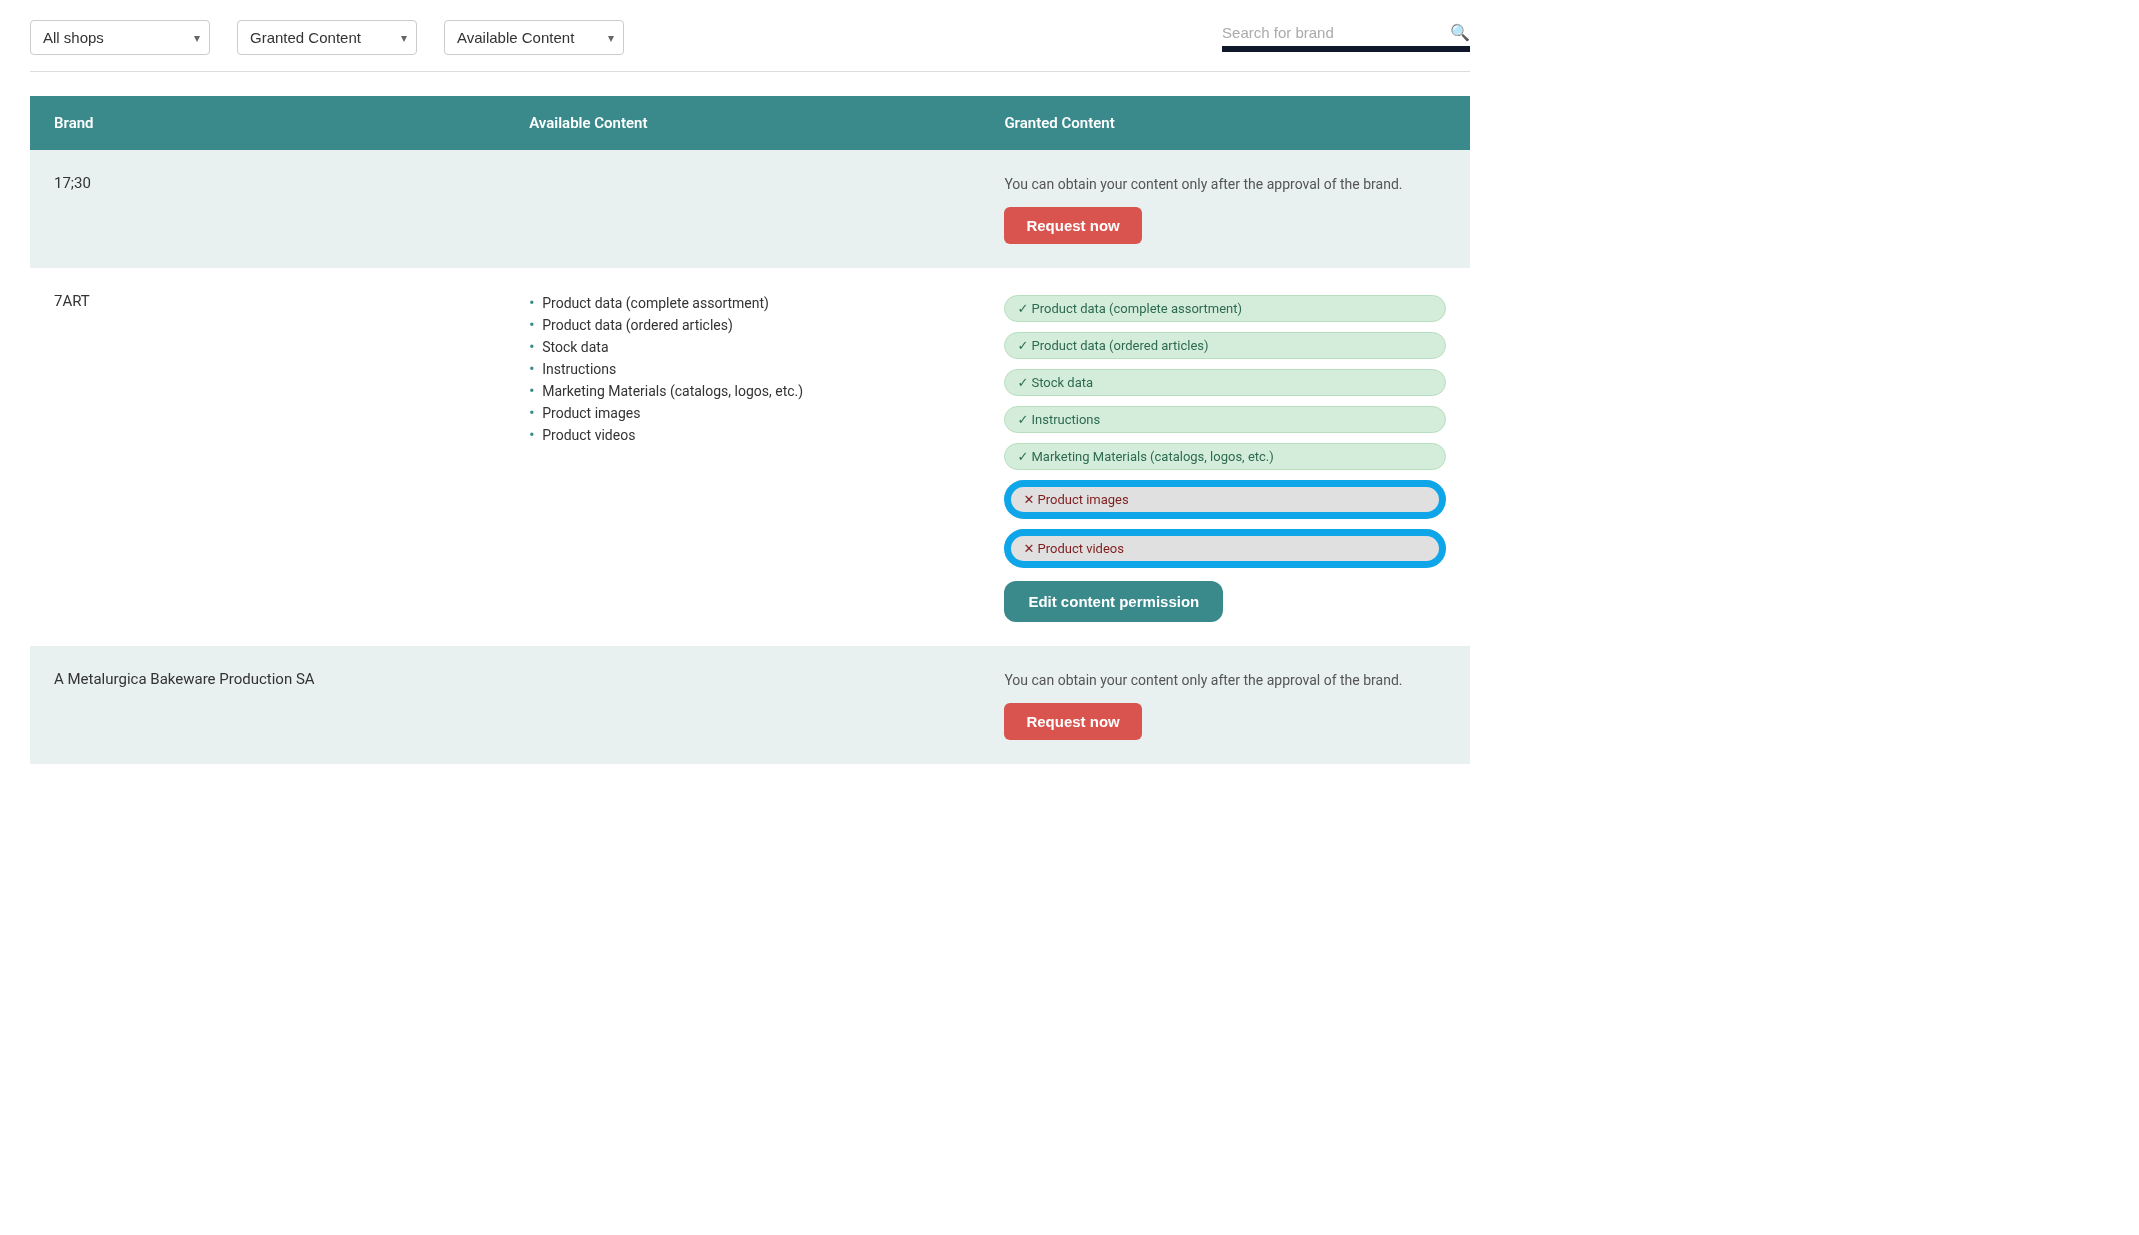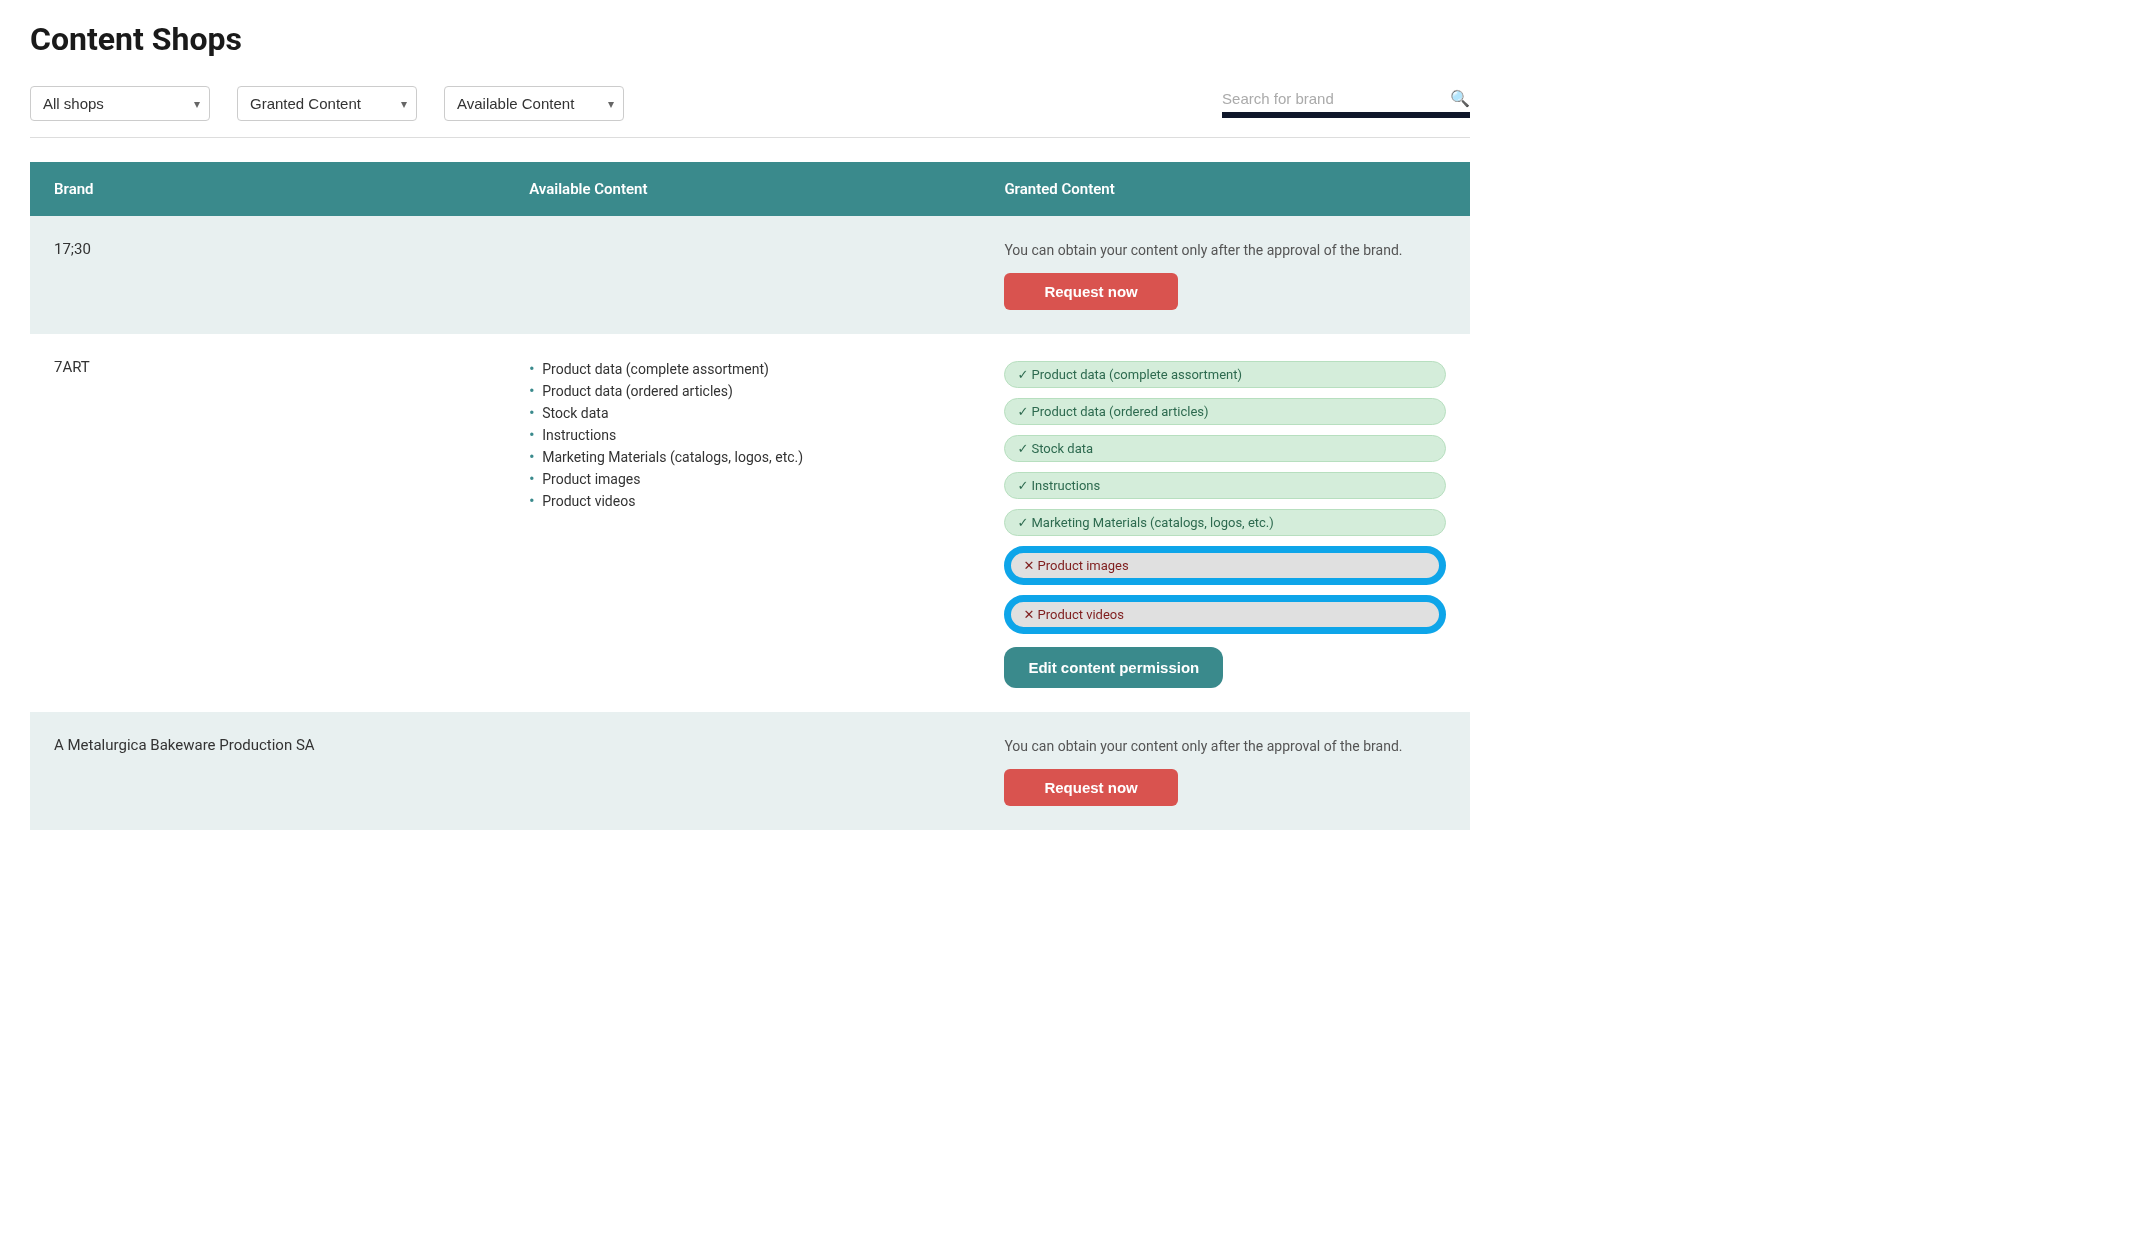--- a/index.html
+++ b/index.html
@@ -127,21 +127,21 @@
       font-size: 14px;
       line-height: 1.5;
       margin-bottom: 12px;
     }
 
     .btn-request {
       background: #d9534f;
       color: #fff;
       border: none;
       border-radius: 6px;
-      padding: 10px 40px;
+      padding: 10px 22px;
       font-size: 15px;
       font-weight: 600;
       cursor: pointer;
       width: fit-content;
     }
 
     .btn-edit-permission {
       background: #3a8a8c;
       color: #fff;
       border: none;
@@ -177,21 +177,20 @@
     .tags-list {
       display: flex;
       flex-direction: column;
       gap: 4px;
     }
   </style>
 </head>
 <body>
 
 <div class="page-container">
-  <h1 class="page-title">Content Shops</h1>
 
   <div class="filters-row">
     <div class="filter-select">
       <select>
         <option>All shops</option>
       </select>
       <span class="chevron">▾</span>
     </div>
 
     <div class="filter-select filter-select-medium">

